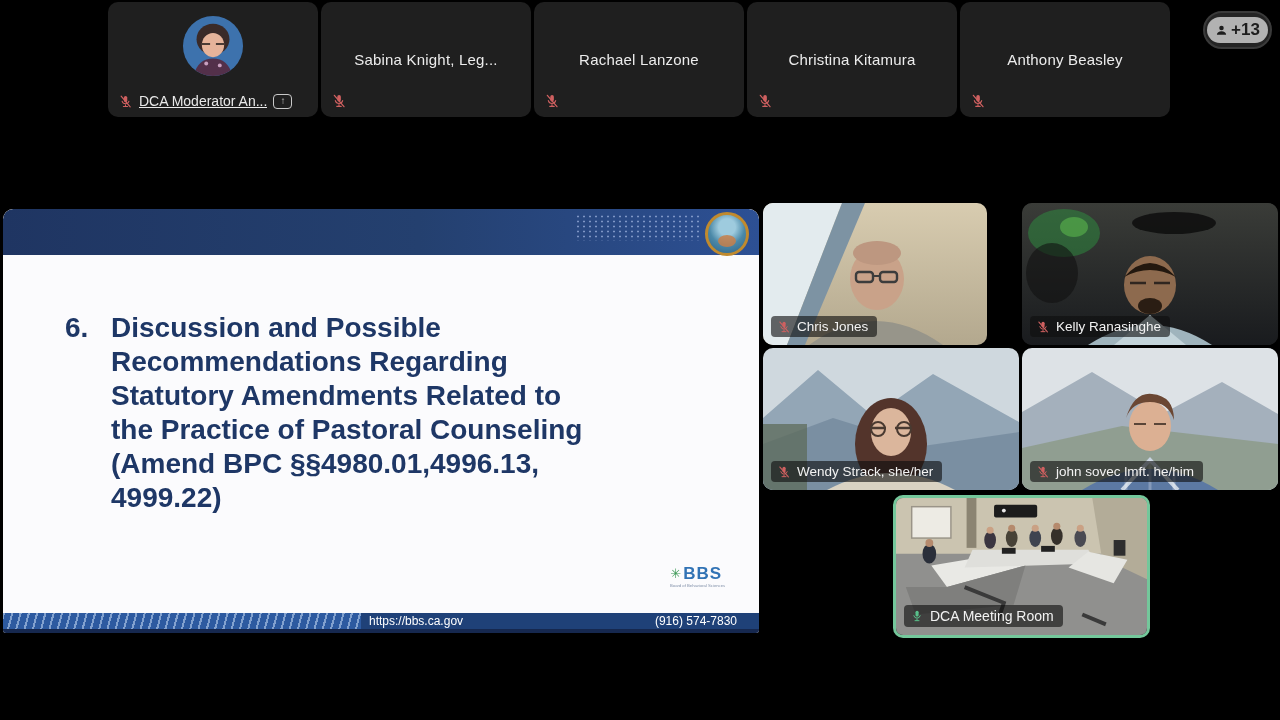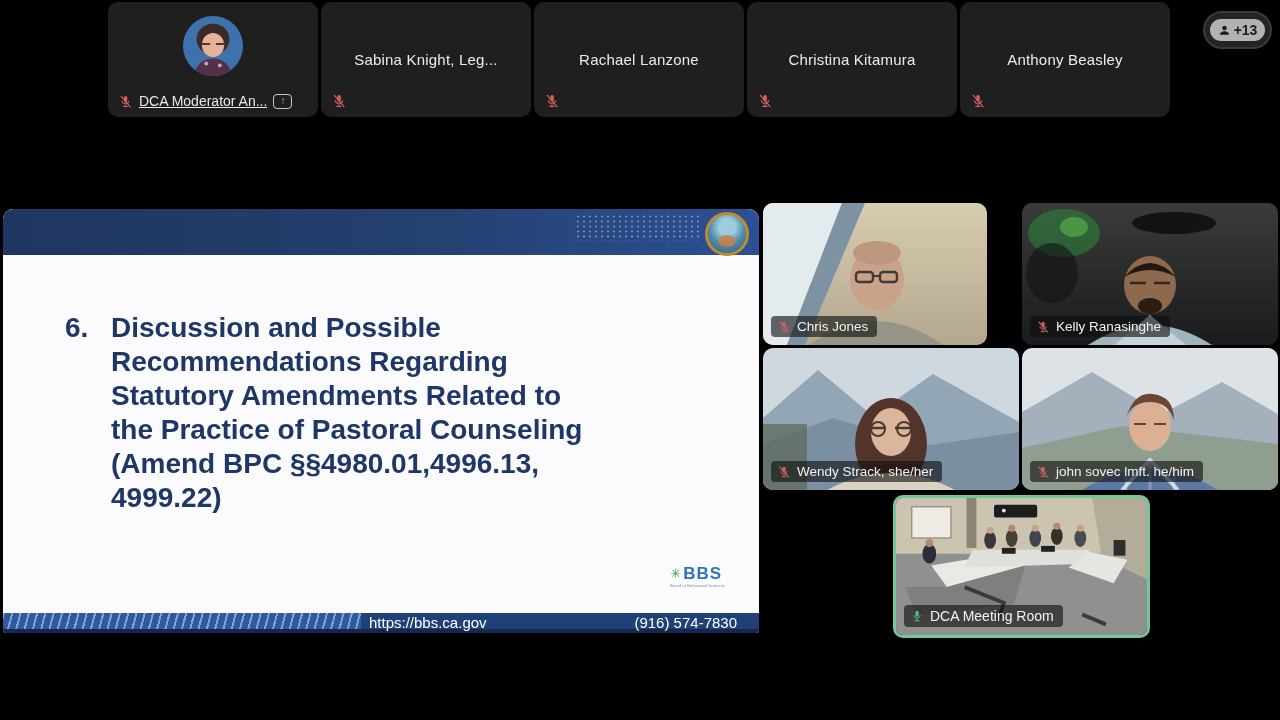--- a/index.html
+++ b/index.html
@@ -41,21 +41,21 @@
   }
   .avatar-wrap{position:absolute;top:13px;left:0;right:0;display:flex;justify-content:center;}
   
   .overflow-badge{
     position:absolute;left:1203px;top:11px;width:69px;height:38px;
     background:#242424;border:2px solid #3a3a3a;border-radius:20px;
     display:flex;align-items:center;justify-content:center;
   }
   .overflow-inner{
     background:#b2b2b2;border-radius:13px;padding:3px 8px;display:flex;align-items:center;gap:3px;
-    color:#1d1d1d;font-size:14px;font-weight:bold;
+    color:#1d1d1d;font-size:17px;font-weight:bold;
   }
   .overflow-inner svg{width:13px;height:13px;color:#1d1d1d;}
   
   .slide{
     position:absolute;left:3px;top:209px;width:756px;height:424px;
     background:#fbfbfd;border-radius:10px 10px 3px 3px;display:flex;flex-direction:column;overflow:hidden;
   }
   .slide-header{
     position:relative;height:46px;flex:0 0 auto;
     background:linear-gradient(90deg,#1f3562 0%,#24406f 55%,#2d5094 100%);
@@ -80,21 +80,21 @@
     position:absolute;left:62px;top:56px;right:30px;display:flex;gap:16px;
     color:#1e3766;font-weight:bold;font-size:28px;line-height:34px;
   }
   .title-num{flex:0 0 auto;width:30px;}
   .bbs-logo{position:absolute;right:10px;bottom:24px;text-align:left;line-height:1;}
   .bbs-top{display:flex;align-items:center;gap:2px;}
   .bbs-mark{color:#3f9a58;font-size:13px;}
   .bbs-text{color:#3173b5;font-size:17px;font-weight:bold;letter-spacing:1px;}
   .bbs-tagline{color:#8090a8;font-size:6px;transform:scale(.7);transform-origin:left top;white-space:nowrap;margin-top:1px;}
   .slide-footerbar{
-    position:relative;height:16px;flex:0 0 auto;background:#1f4178;color:#fff;font-size:15px;
+    position:relative;height:16px;flex:0 0 auto;background:#1f4178;color:#fff;font-size:12px;
   }
   .stripes{
     position:absolute;left:0;top:0;height:100%;width:358px;background:#2d5aa0;
     background-image:repeating-linear-gradient(105deg, rgba(200,220,245,.55) 0 2px, transparent 2px 8px);
   }
   .footer-url{position:absolute;left:366px;top:1px;}
   .footer-phone{position:absolute;right:22px;top:1px;}
   .slide-bottomstrip{height:4px;flex:0 0 auto;background:#16284f;}
 </style>
 </head>

